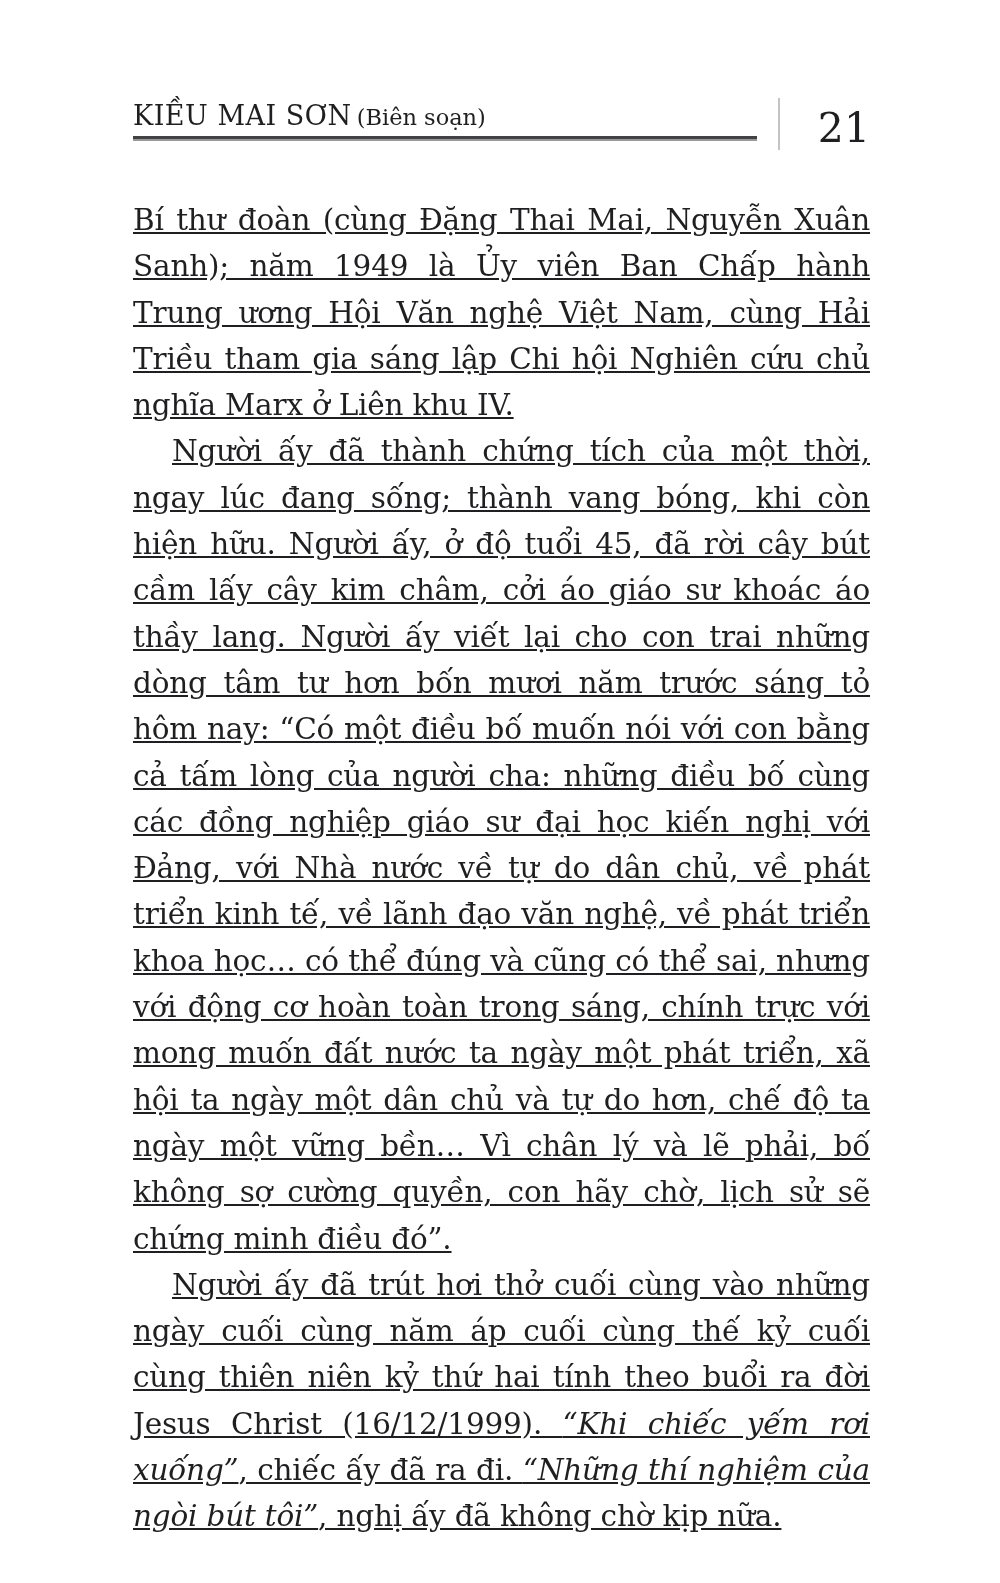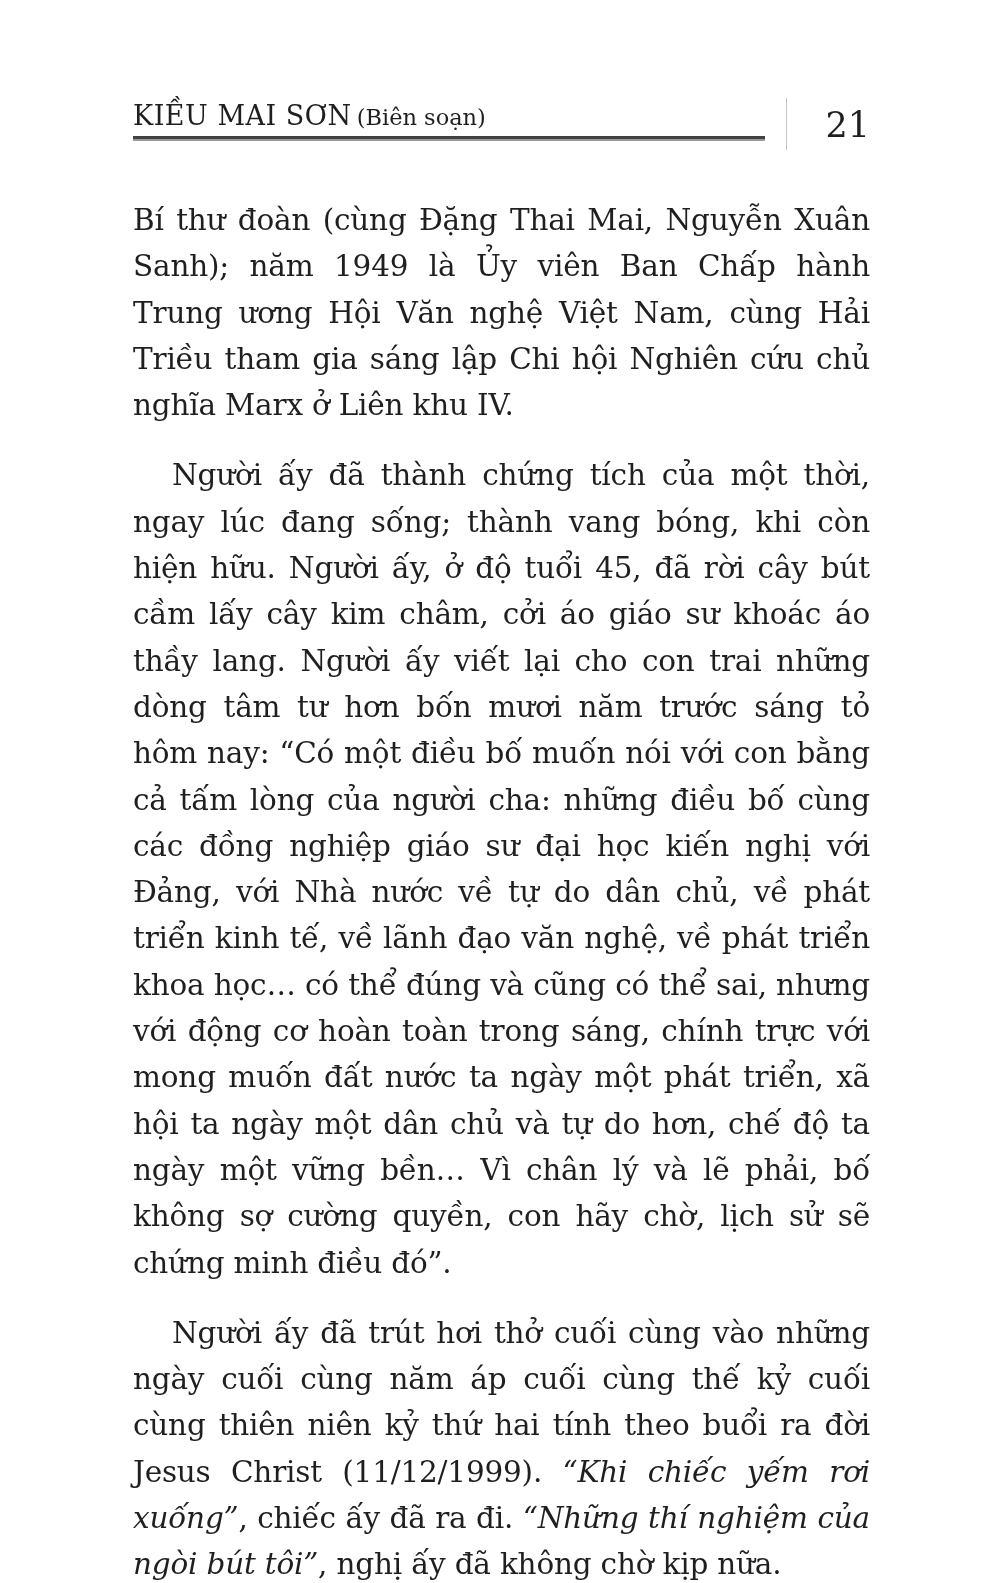--- a/index.html
+++ b/index.html
@@ -53,36 +53,36 @@
     background: linear-gradient(to bottom, var(--rule-dark) 0 58%, var(--rule-light) 58% 100%);
   }
   .header-divider {
     width: 2px;
     height: 52px;
     background: var(--divider);
     margin-left: 21px;
     margin-top: -2px;
   }
   .header-page-number {
-    font-size: 35px;
+    font-size: 41px;
     line-height: 1;
     margin-left: 38px;
     margin-top: 8px;
     color: var(--text);
   }
   
   .page-body {
     margin-top: 47px;
     font-size: 29.5px;
     line-height: 46.3px;
     text-align: justify;
     letter-spacing: -0.2px;
   }
-  .para { margin: 0; }
-  .para + .para { margin-top: 24px; }
+  .para { margin: 0; text-decoration: underline; }
+  .para + .para { margin-top: 0; }
   .para.indent { text-indent: 39px; }
   .para em { font-style: italic; }
 </style>
 </head>
 <body>
 
 <div class="page">
 
   <div class="page-header">
     <div class="header-title-block">
@@ -92,16 +92,16 @@
       </div>
       <div class="header-rule"></div>
     </div>
     <div class="header-divider"></div>
     <div class="header-page-number">21</div>
   </div>
 
   <div class="page-body">
       <p class="para"><span>Bí thư đoàn (cùng Đặng Thai Mai, Nguyễn Xuân Sanh); năm 1949 là Ủy viên Ban Chấp hành Trung ương Hội Văn nghệ Việt Nam, cùng Hải Triều tham gia sáng lập Chi hội Nghiên cứu chủ nghĩa Marx ở Liên khu IV.</span></p>
       <p class="para indent"><span>Người ấy đã thành chứng tích của một thời, ngay lúc đang sống; thành vang bóng, khi còn hiện hữu. Người ấy, ở độ tuổi 45, đã rời cây bút cầm lấy cây kim châm, cởi áo giáo sư khoác áo thầy lang. Người ấy viết lại cho con trai những dòng tâm tư hơn bốn mươi năm trước sáng tỏ hôm nay: “Có một điều bố muốn nói với con bằng cả tấm lòng của người cha: những điều bố cùng các đồng nghiệp giáo sư đại học kiến nghị với Đảng, với Nhà nước về tự do dân chủ, về phát triển kinh tế, về lãnh đạo văn nghệ, về phát triển khoa học… có thể đúng và cũng có thể sai, nhưng với động cơ hoàn toàn trong sáng, chính trực với mong muốn đất nước ta ngày một phát triển, xã hội ta ngày một dân chủ và tự do hơn, chế độ ta ngày một vững bền… Vì chân lý và lẽ phải, bố không sợ cường quyền, con hãy chờ, lịch sử sẽ chứng minh điều đó”.</span></p>
-      <p class="para indent"><span>Người ấy đã trút hơi thở cuối cùng vào những ngày cuối cùng năm áp cuối cùng thế kỷ cuối cùng thiên niên kỷ thứ hai tính theo buổi ra đời Jesus Christ (11/12/1999). </span><em>“Khi chiếc yếm rơi xuống”</em><span>, chiếc ấy đã ra đi. </span><em>“Những thí nghiệm của ngòi bút tôi”</em><span>, nghị ấy đã không chờ kịp nữa.</span></p>
+      <p class="para indent"><span>Người ấy đã trút hơi thở cuối cùng vào những ngày cuối cùng năm áp cuối cùng thế kỷ cuối cùng thiên niên kỷ thứ hai tính theo buổi ra đời Jesus Christ (16/12/1999). </span><em>“Khi chiếc yếm rơi xuống”</em><span>, chiếc ấy đã ra đi. </span><em>“Những thí nghiệm của ngòi bút tôi”</em><span>, nghị ấy đã không chờ kịp nữa.</span></p>
     </div>
 
 </div>
 
 </body></html>

